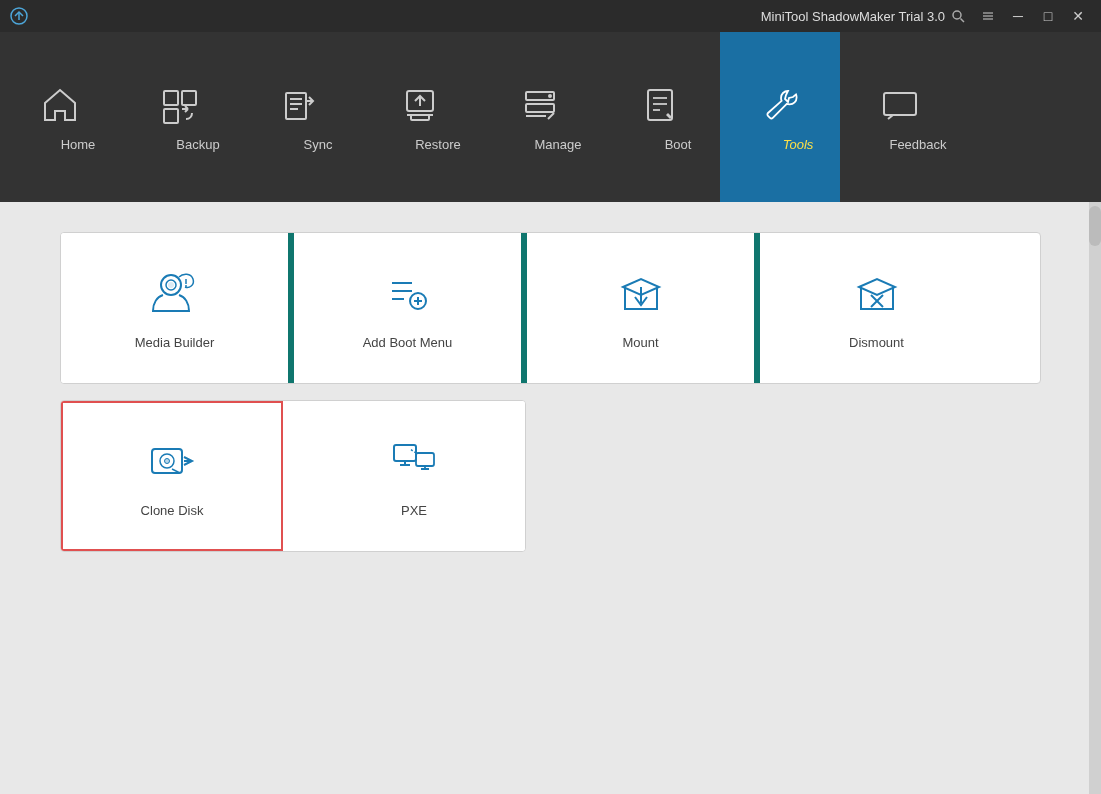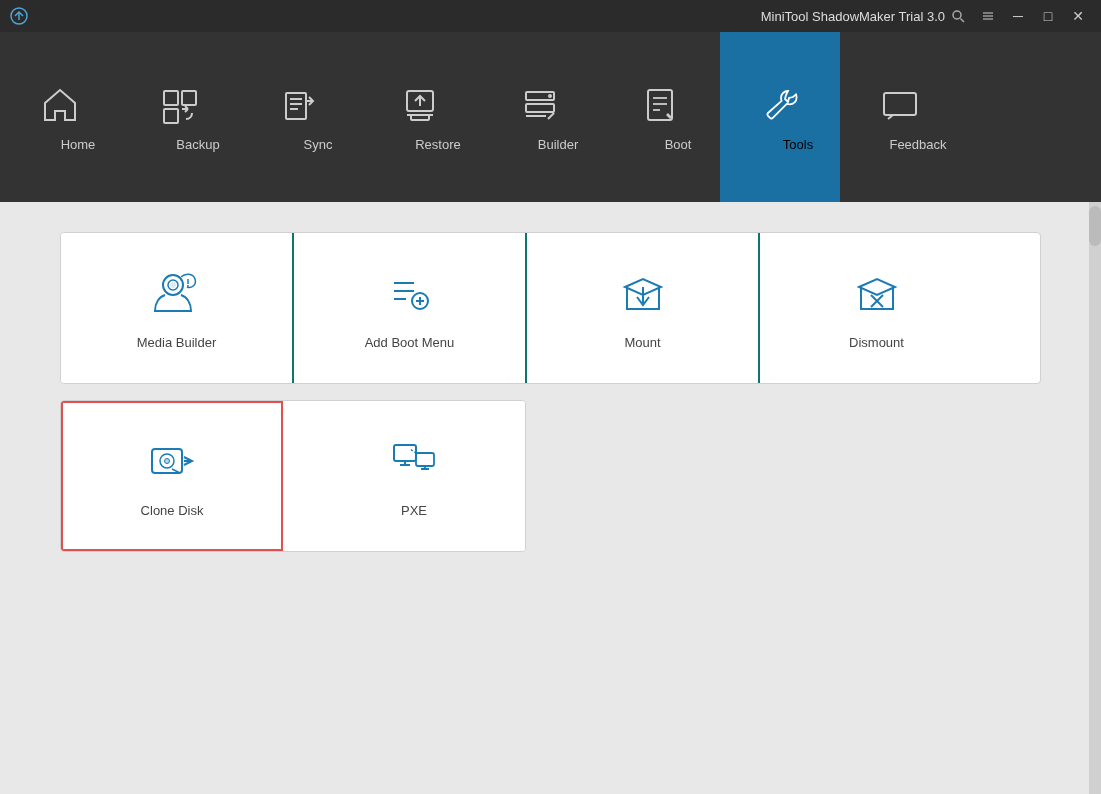--- a/index.html
+++ b/index.html
@@ -64,21 +64,22 @@
       width: 120px;
       height: 170px;
       color: #ccc;
       cursor: pointer;
       font-size: 13px;
       gap: 6px;
       transition: background 0.1s;
     }
     .nav-item.active {
       background: #1a6fa3;
-      color: #000000;
+      color: #fde047;
+      font-style: italic;
     }
     .nav-item svg {
       width: 44px;
       height: 44px;
     }
     .nav-item .nav-label {
       font-size: 13px;
       margin-top: 4px;
       padding-left: 36px;
     }
@@ -104,21 +105,21 @@
     }
 
     .tool-item {
       display: flex;
       flex-direction: column;
       align-items: center;
       justify-content: center;
       width: 233px;
       height: 150px;
       cursor: pointer;
-      border-right: 2px solid #0f766e;
+      border-right: 6px solid #0f766e;
       background: #fff;
       transition: background 0.1s;
       gap: 12px;
     }
     .tool-item:last-child { border-right: none; }
 
     .tool-label {
       font-size: 13px;
       color: #444;
     }
@@ -208,21 +209,21 @@
   </div>
 
   <div class="nav-item">
     <svg viewBox="0 0 44 44" fill="none">
       <rect x="8" y="9" width="28" height="8" rx="1" stroke="#ccc" stroke-width="2"></rect>
       <rect x="8" y="21" width="28" height="8" rx="1" stroke="#ccc" stroke-width="2"></rect>
       <circle cx="32" cy="13" r="2" fill="#ccc"></circle>
       <line x1="8" y1="33" x2="28" y2="33" stroke="#ccc" stroke-width="2"></line>
       <line x1="30" y1="36" x2="36" y2="30" stroke="#ccc" stroke-width="2"></line>
     </svg>
-    <span class="nav-label">Builder</span>
+    <span class="nav-label">Manage</span>
   </div>
 
   <div class="nav-item">
     <svg viewBox="0 0 44 44" fill="none">
       <rect x="10" y="7" width="24" height="30" rx="2" stroke="#ccc" stroke-width="2"></rect>
       <line x1="15" y1="15" x2="29" y2="15" stroke="#ccc" stroke-width="1.8"></line>
       <line x1="15" y1="21" x2="29" y2="21" stroke="#ccc" stroke-width="1.8"></line>
       <line x1="15" y1="27" x2="22" y2="27" stroke="#ccc" stroke-width="1.8"></line>
       <path d="M28 32l2-2 4 4-2 2-4-4z" fill="#ccc"></path>
     </svg>

